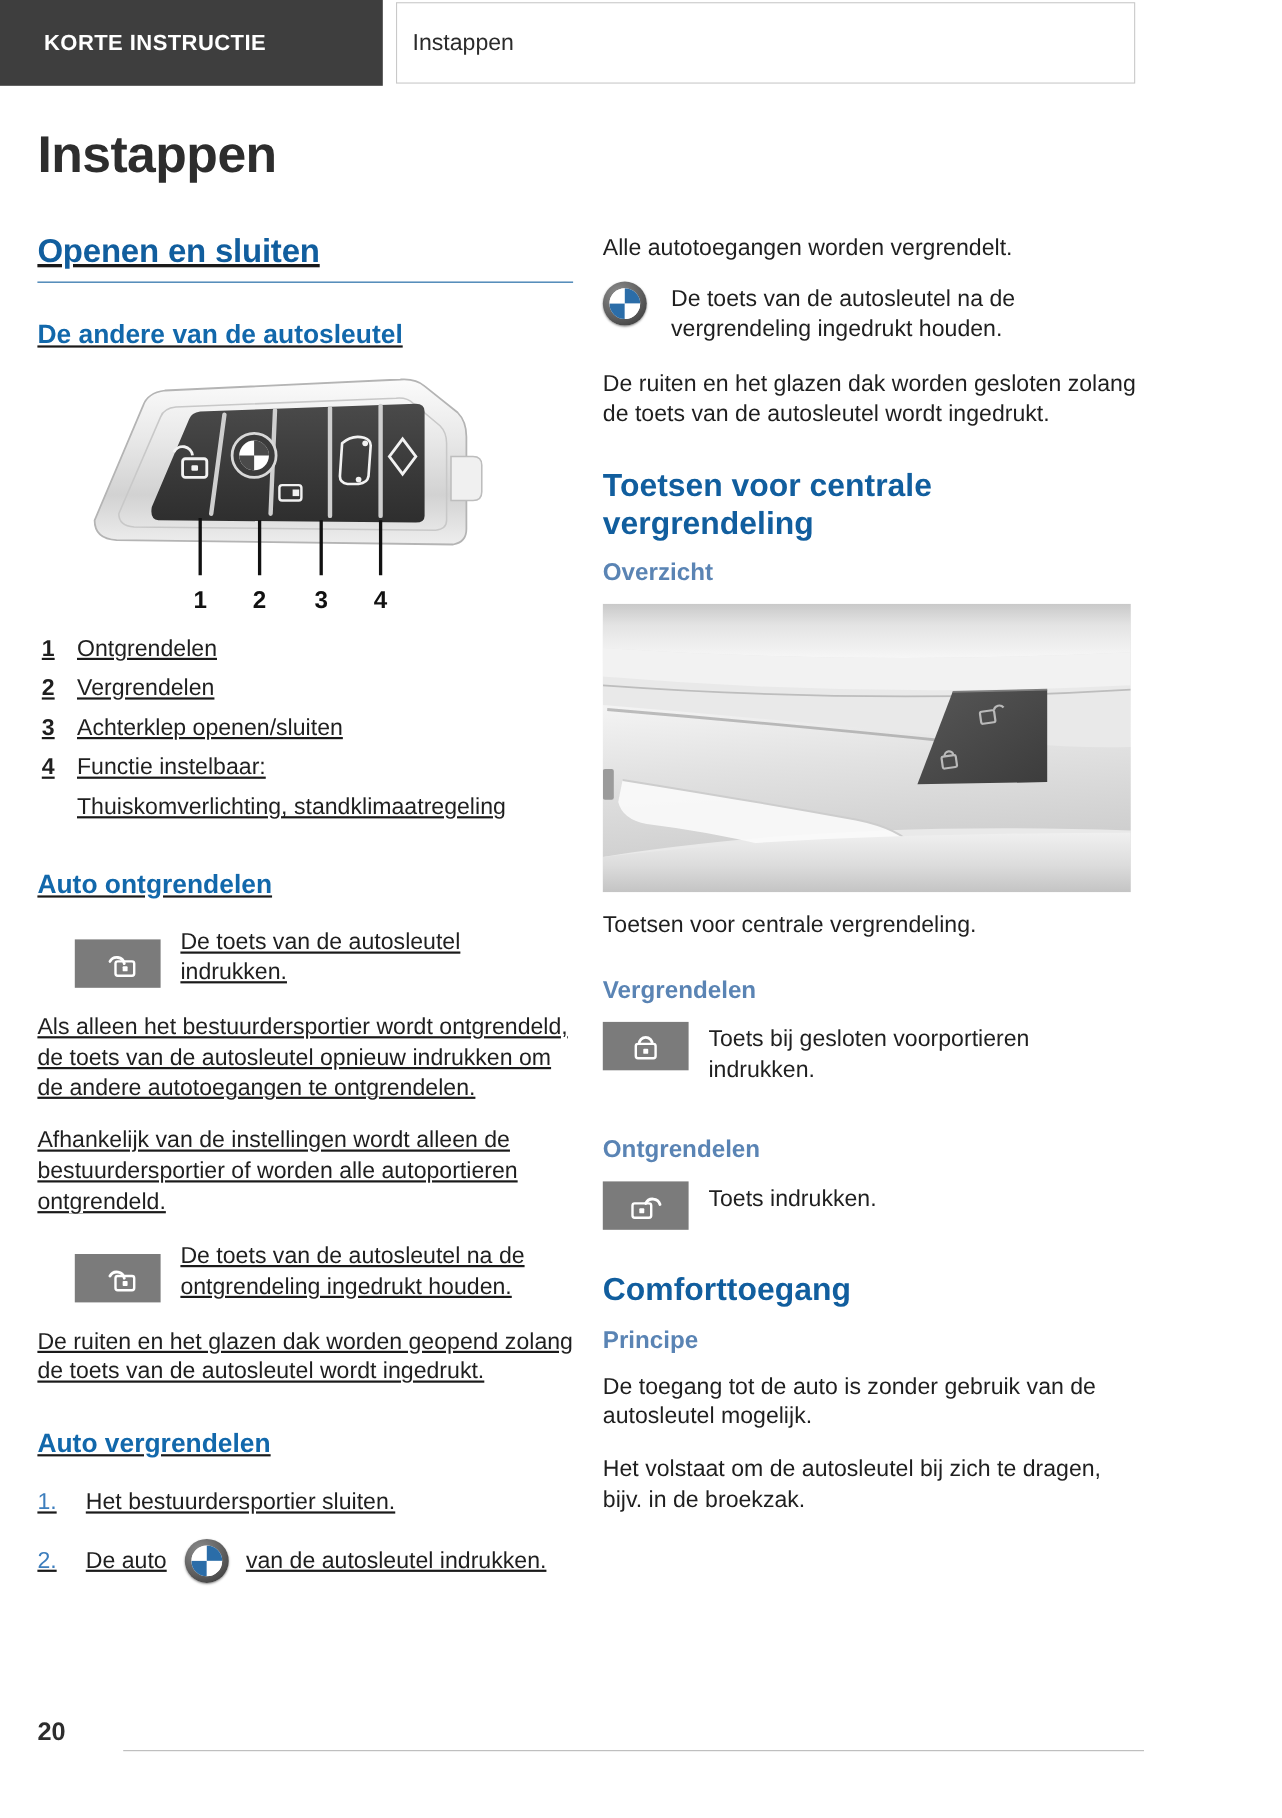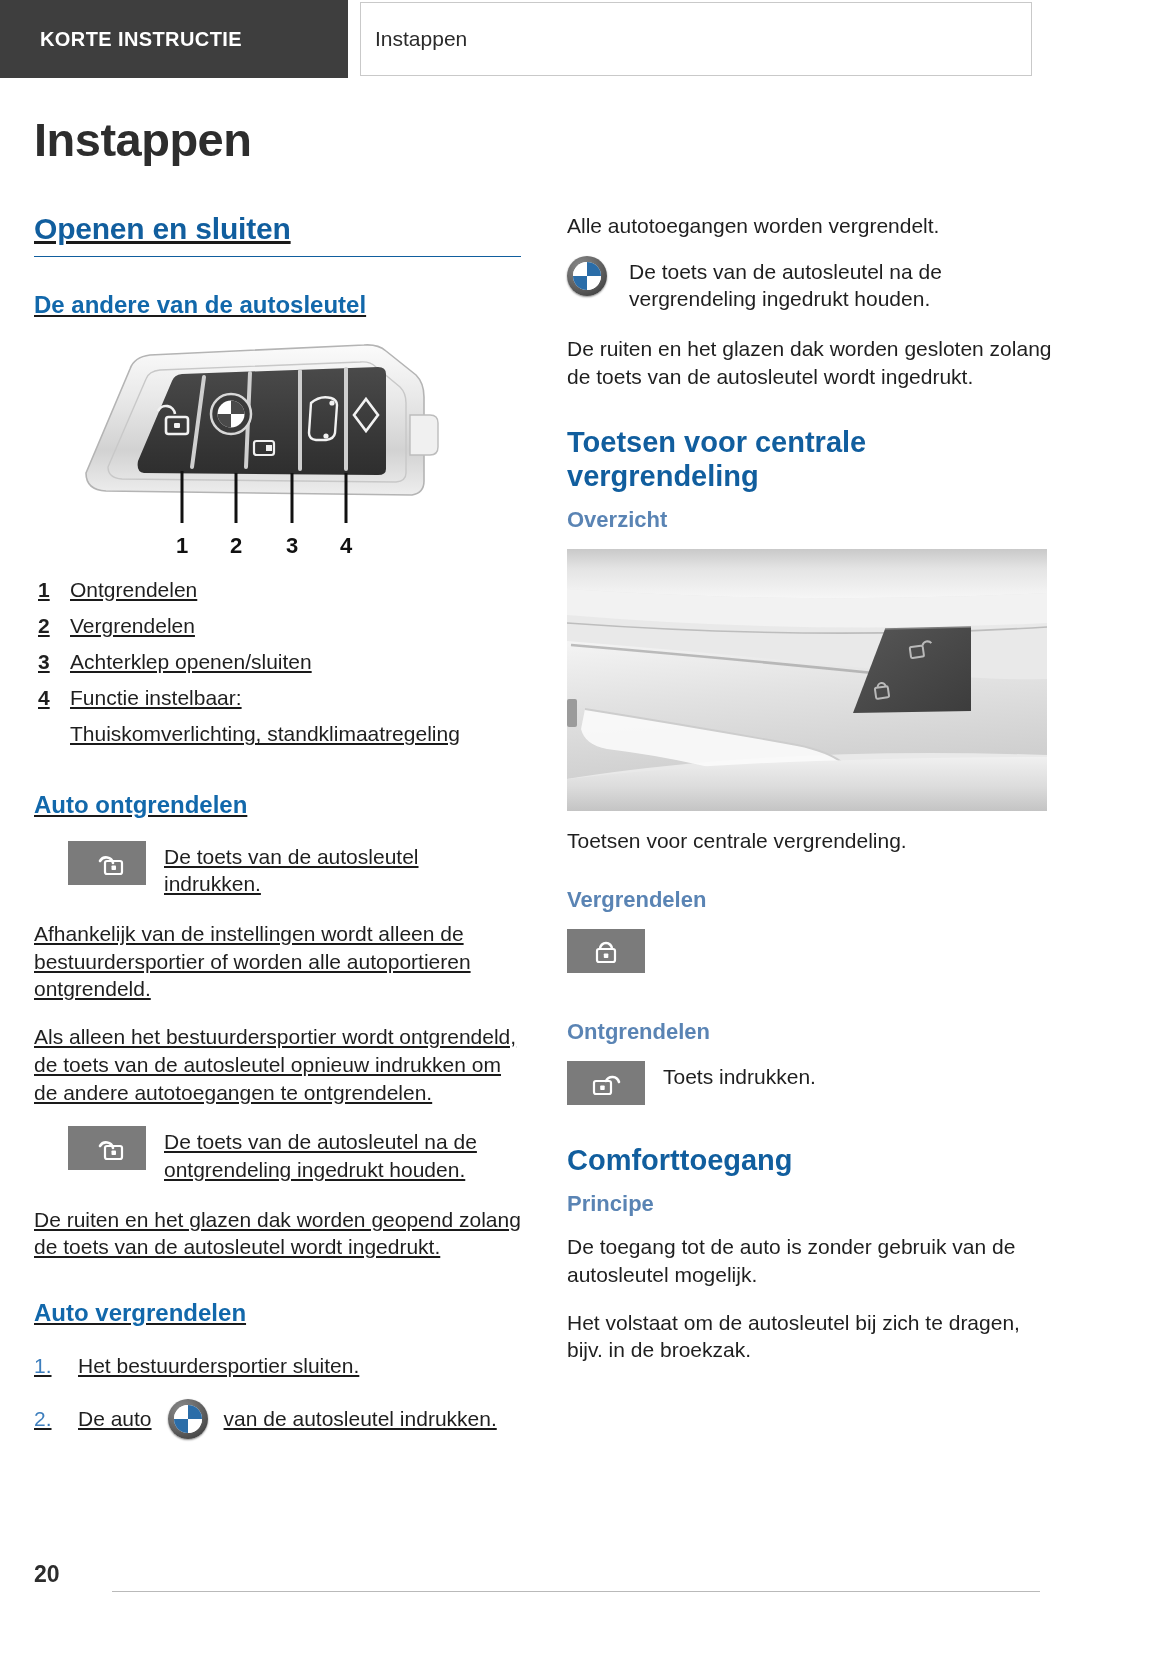--- a/index.html
+++ b/index.html
@@ -67,21 +67,21 @@
     letter-spacing: -0.5px;
   }
 
   
   .col {
     position: absolute;
     top: 212px;
     width: 487px;
   }
   .col-left  { left: 34px; text-decoration: underline;  }
-  .col-right { left: 567px; }
+  .col-right { left: 548px; }
 
   
   .h1-section {
     font-size: 30px;
     font-weight: bold;
     color: #115e9e;
     margin: 0 0 10px 0;
     letter-spacing: -0.2px;
   }
   .rule {
@@ -157,21 +157,21 @@
   .icon-row .icon-cell {
     flex: 0 0 auto;
     margin-right: 18px;
   }
   .icon-row .icon-text {
     font-size: 21px;
     line-height: 1.32;
     padding-top: 2px;
     color: #1f1f1f;
   }
-  .icon-row.indent { margin-left: 34px; }
+  .icon-row.indent { margin-left: 34px; align-items: flex-end; }
 
   
   .btn-icon {
     width: 78px;
     height: 44px;
     background: #7b7b7b;
     display: flex;
     align-items: center;
     justify-content: center;
   }
@@ -388,22 +388,22 @@
         <svg width="40" height="30" viewBox="0 0 40 30">
           <path d="M 13 13 a 7 7 0 0 1 13 2" stroke="#ffffff" stroke-width="2.6" fill="none" stroke-linecap="round"></path>
           <rect x="18" y="13" width="17" height="13" rx="2" stroke="#ffffff" stroke-width="2.2" fill="none"></rect>
           <rect x="24.5" y="17.5" width="4.5" height="4.5" rx="0.8" fill="#ffffff"></rect>
         </svg>
       </div>
     </div>
     <div class="icon-text">De toets van de autosleutel indrukken.</div>
   </div>
 
+  <p class="body">Als alleen het bestuurdersportier wordt ontgrendeld, de toets van de autosleutel opnieuw indrukken om de andere autotoegangen te ontgrendelen.</p>
   <p class="body">Afhankelijk van de instellingen wordt alleen de bestuurdersportier of worden alle autoportieren ontgrendeld.</p>
-  <p class="body">Als alleen het bestuurdersportier wordt ontgrendeld, de toets van de autosleutel opnieuw indrukken om de andere autotoegangen te ontgrendelen.</p>
 
   <div class="icon-row indent">
     <div class="icon-cell">
       <div class="btn-icon">
         <svg width="40" height="30" viewBox="0 0 40 30">
           <path d="M 13 13 a 7 7 0 0 1 13 2" stroke="#ffffff" stroke-width="2.6" fill="none" stroke-linecap="round"></path>
           <rect x="18" y="13" width="17" height="13" rx="2" stroke="#ffffff" stroke-width="2.2" fill="none"></rect>
           <rect x="24.5" y="17.5" width="4.5" height="4.5" rx="0.8" fill="#ffffff"></rect>
         </svg>
       </div>
@@ -530,20 +530,21 @@
   <div class="icon-row">
     <div class="icon-cell">
       <div class="btn-icon">
         <svg width="40" height="30" viewBox="0 0 40 30">
           <path d="M 14 13 a 6 6 0 0 1 12 0" stroke="#ffffff" stroke-width="2.5" fill="none"></path>
           <rect x="11" y="13" width="18" height="13" rx="2" stroke="#ffffff" stroke-width="2.2" fill="none"></rect>
           <rect x="17.8" y="17.5" width="4.5" height="4.5" rx="0.8" fill="#ffffff"></rect>
         </svg>
       </div>
     </div>
+    <div class="icon-text">Toets bij gesloten voorportieren indrukken.</div>
   </div>
 
   <div style="height:24px"></div>
 
   <div class="h3-light">Ontgrendelen</div>
   <div class="icon-row">
     <div class="icon-cell">
       <div class="btn-icon">
         <svg width="40" height="30" viewBox="0 0 40 30">
           <path d="M 20 13 a 7 7 0 0 1 13 1" stroke="#ffffff" stroke-width="2.6" fill="none" stroke-linecap="round"></path>

